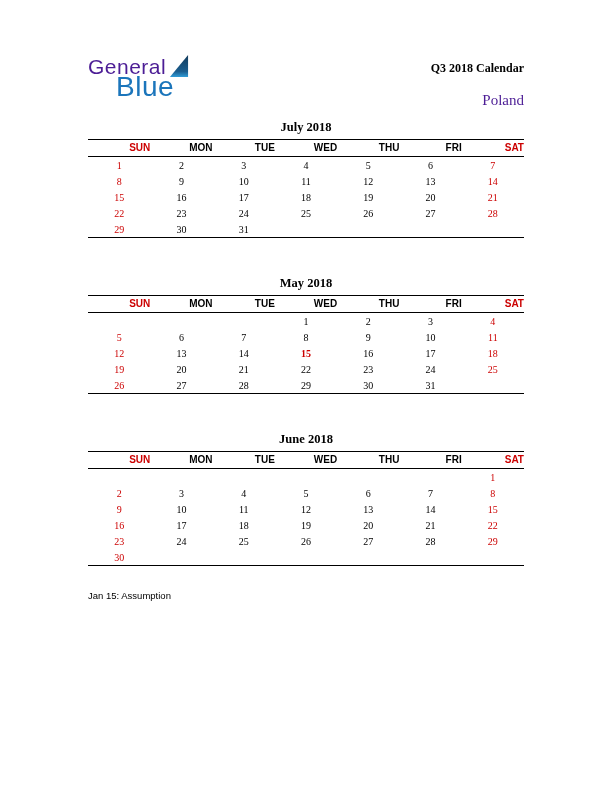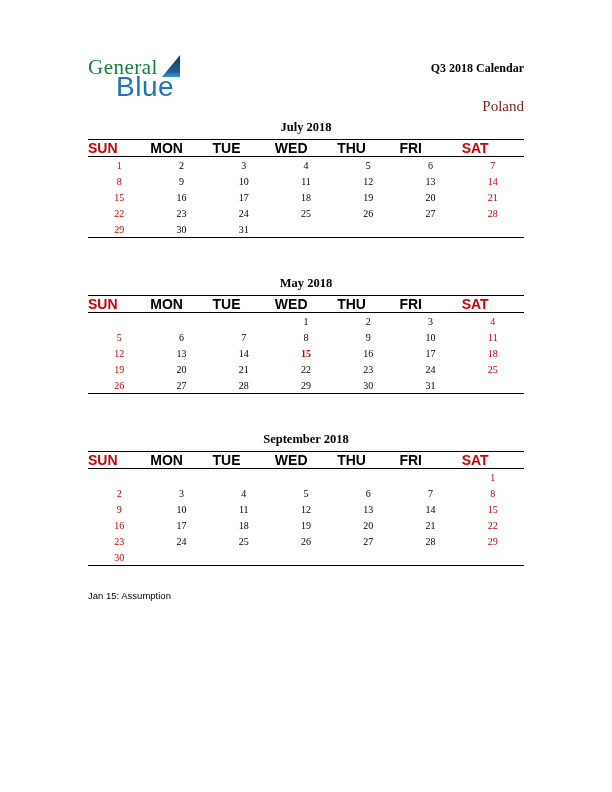--- a/index.html
+++ b/index.html
@@ -13,41 +13,41 @@
   :root {
     --red: #CC0000;
     --blue: #1B75BB;
     --ink: #000000;
   }
   .page { position: absolute; inset: 0; width: 612px; height: 792px; background: #fff; }
 
   
   .logo { position: absolute; left: 88px; top: 54px; font-family: "Liberation Sans", sans-serif; }
   .logo-line1 { display: flex; align-items: flex-end; }
-  .logo-general { font-size: 21px; color: #15803d; letter-spacing: 0.5px; line-height: 22px; font-family: Liberation Serif, serif; }
+  .logo-general { font-size: 21px; color: #4c1d95; letter-spacing: 0.5px; line-height: 22px; }
   .logo-sail { width: 20px; height: 24px; margin-left: 3px; }
   .logo-blue { font-size: 28px; color: var(--blue); line-height: 21px; margin-left: 28px; margin-top: -2px; letter-spacing: 0.5px; }
 
   .title-block { position: absolute; right: 88px; top: 56px; text-align: right; }
   .page-title { font-size: 12px; font-weight: bold; color: #000; line-height: 24px; }
-  .page-subtitle { font-size: 15px; color: #7f1d1d; line-height: 20px; margin-top: 16px; }
+  .page-subtitle { font-size: 15px; color: #4c1d95; line-height: 20px; margin-top: 10px; }
 
   
   .content { position: absolute; left: 88px; top: 120px; width: 436px; }
   .month { margin-bottom: 38px; }
   .month-title { text-align: center; font-weight: bold; font-size: 12.5px; color: #000000; margin-bottom: 4px; }
   .cal { width: 436px; border-bottom: 1px solid #000; }
   .cal-head {
     display: grid; grid-template-columns: repeat(7, 1fr);
     border-top: 1.5px solid #000; border-bottom: 1px solid #000;
   }
   .hcell {
     font-family: "Liberation Sans", sans-serif;
-    font-weight: bold; font-size: 14px; color: #000;
-    text-align: left; line-height: 16px; height: 16px;
+    font-weight: bold; font-size: 10px; color: #000;
+    text-align: right; line-height: 16px; height: 16px;
   }
   .hcell.weekend { color: var(--red); }
   .cal-row { display: grid; grid-template-columns: repeat(7, 1fr); }
   .dcell {
     font-size: 10px; color: #000; text-align: center;
     height: 16px; line-height: 17px;
   }
   .dcell.weekend { color: var(--red); }
   .dcell.holiday { color: var(--red); font-weight: bold; }
 
@@ -197,21 +197,21 @@
               <div class="dcell">27</div>
               <div class="dcell">28</div>
               <div class="dcell">29</div>
               <div class="dcell">30</div>
               <div class="dcell">31</div>
               <div class="dcell weekend"></div>
             </div>
           </div>
         </section>
         <section class="month">
-          <div class="month-title">September 2018</div>
+          <div class="month-title">June 2018</div>
           <div class="cal">
             <div class="cal-head">
               <div class="hcell weekend">SUN</div>
               <div class="hcell">MON</div>
               <div class="hcell">TUE</div>
               <div class="hcell">WED</div>
               <div class="hcell">THU</div>
               <div class="hcell">FRI</div>
               <div class="hcell weekend">SAT</div>
             </div>

